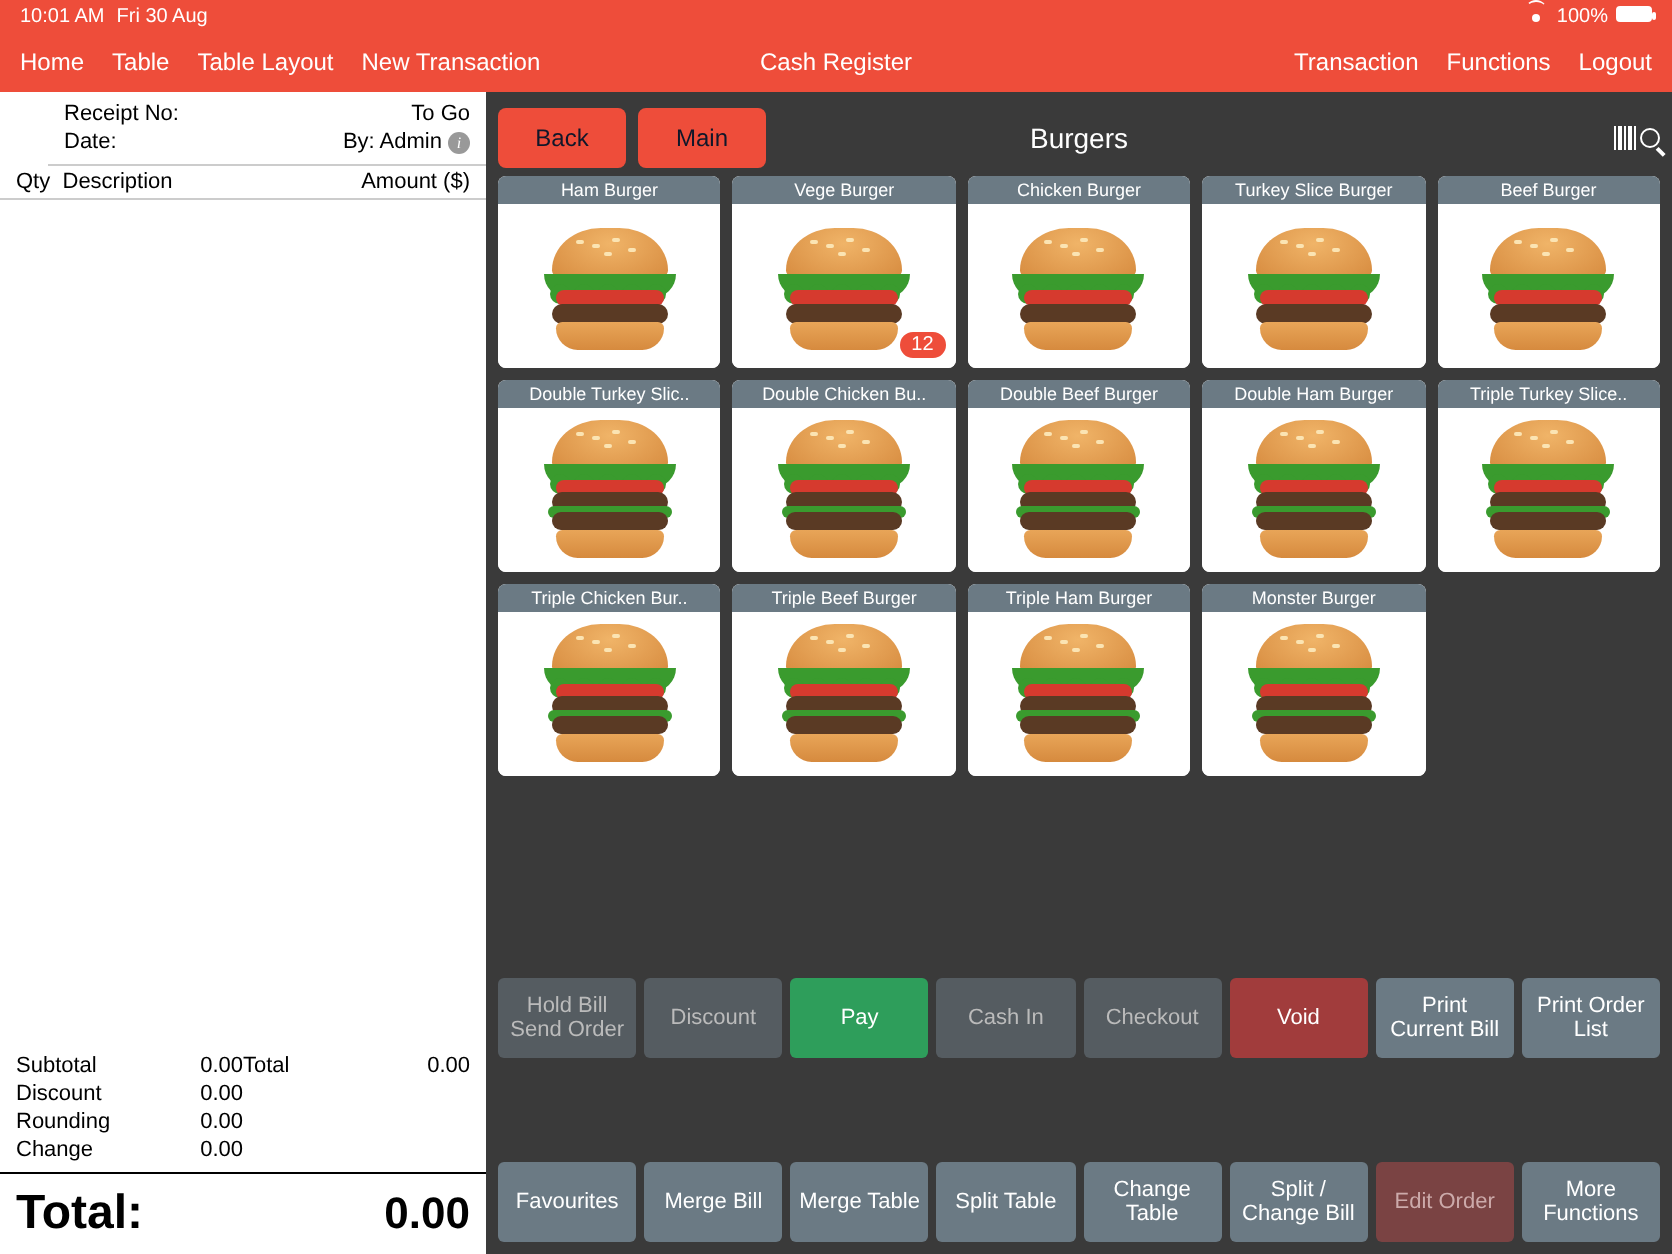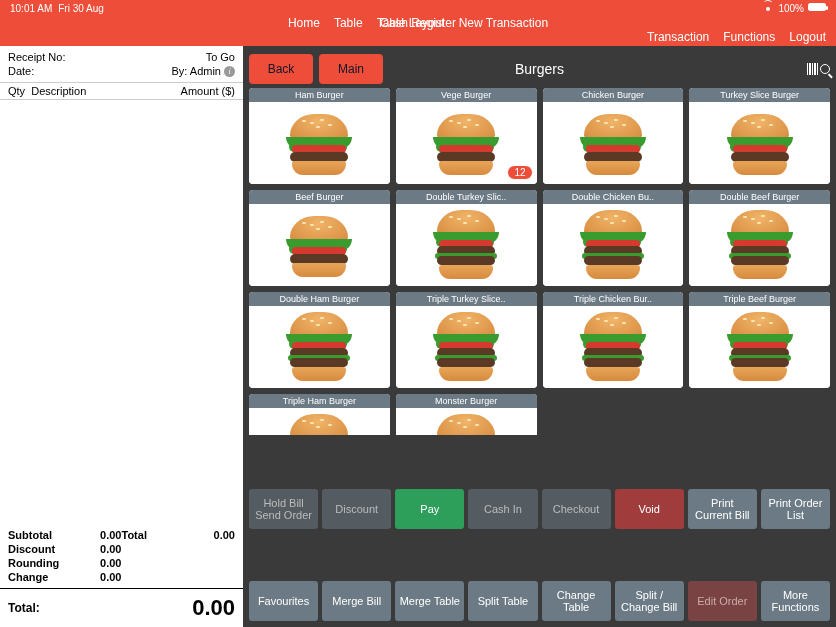--- a/index.html
+++ b/index.html
@@ -2,51 +2,51 @@
 <html><head>
 <meta charset="utf-8">
 <style>
   * { box-sizing: border-box; margin: 0; padding: 0; font-family: -apple-system, Helvetica, Arial, sans-serif; }
   body { width: 836px; height: 627px; background: #3a3a3a; overflow: hidden; }
   
   .statusbar { height: 16px; background: #ee4d3a; color: #fff; display: flex; align-items: center; padding: 0 10px; font-size: 10px; justify-content: space-between; }
   .statusbar .left { display: flex; gap: 6px; }
   .statusbar .right { display: flex; gap: 4px; align-items: flex-start; }
   
-  .menubar { height: 30px; background: #ee4d3a; color: #fff; display: flex; align-items: center; padding: 0 10px; font-size: 12px; position: relative; flex-direction: column; }
+  .menubar { height: 30px; background: #ee4d3a; color: #fff; display: flex; align-items: center; padding: 0 10px; font-size: 12px; position: relative; }
   .menubar .mleft { display: flex; gap: 14px; }
   .menubar .mcenter { position: absolute; left: 50%; transform: translateX(-50%); }
   .menubar .mright { margin-left: auto; display: flex; gap: 14px; justify-content: space-between; }
   .menubar span[data-interactable="true"] { cursor: pointer; }
   
   .content { display: flex; height: calc(627px - 46px); }
   
   .receipt { width: 243px; background: #fff; color: #000; display: flex; flex-direction: column; font-size: 11px; }
-  .rhead { padding: 4px 8px; border-bottom: 1px solid #ccc; }
+  .rhead { padding: 4px 8px; border-bottom: 1px solid #ccc; margin-left: 24px; }
   .rhead .row { display: flex; justify-content: space-between; line-height: 14px;}
   .admin-badge { display:inline-flex; align-items:center; gap:3px;}
   .info-icon { display:inline-block; width:11px; height:11px; border-radius:50%; background:#999; color:#fff; font-size:8px; line-height:11px; text-align:center; font-style:italic; font-family:serif;}
   .rcols { display: flex; justify-content: space-between; padding: 2px 8px; border-bottom: 1px solid #ccc; }
   .rbody { flex: 1; }
   .remarks { background: #6b7a84; color: #fff; display: flex; justify-content: space-between; padding: 3px 8px; font-size: 11px;}
-  .subtotals { padding: 4px 8px; font-size: 11px; display:flex;font-weight:bold;}
+  .subtotals { padding: 4px 8px; font-size: 11px; display:flex;}
   .subtotals .colL { flex:1;}
   .subtotals .colR { flex:1;}
   .subrow { display:flex; justify-content:space-between; line-height:14px;}
   .totalbar { border-top: 1px solid #000; padding: 6px 8px; display:flex; justify-content:space-between; align-items:center;}
-  .totalbar .lbl { font-size: 12px; font-weight: bold;}
+  .totalbar .lbl { font-size: 24px; font-weight: bold;}
   .totalbar .val { font-size: 22px; font-weight: bold;}
   
   .main { flex: 1; display:flex; flex-direction:column; padding: 6px 6px 0 6px; }
   .topbtns { display:flex; align-items:center; height:34px; gap:6px; position:relative; margin-bottom:2px;}
   .redbtn { background:#ee4d3a; color:#0f172a; border-radius:4px; width:64px; height:30px; display:flex; align-items:center; justify-content:center; font-size:12px; cursor:pointer;}
   .cat-title { position:absolute; left:50%; transform:translateX(-50%); color:#fff; font-size:14px;}
   .barcode { margin-left:auto; color:#fff; font-size:14px; cursor:pointer; display:flex; align-items:center; gap:1px;}
   
-  .grid { display:grid; grid-template-columns: repeat(4, 1fr); gap:6px; align-content:start; flex:1; overflow:hidden;}
+  .grid { display:grid; grid-template-columns: repeat(5, 1fr); gap:6px; align-content:start; flex:1; overflow:hidden;}
   .item { background:#fff; border-radius:4px; height:96px; position:relative; cursor:pointer; overflow:hidden; display:flex; flex-direction:column;}
   .item .ilabel { background:#6b7a84; color:#fff; font-size:9px; text-align:center; padding:2px 2px; white-space:nowrap; overflow:hidden; text-overflow:ellipsis;}
   .item .iimg { flex:1; display:flex; align-items:center; justify-content:center; background:#fff;}
   .qty-badge { position:absolute; bottom:4px; right:4px; background:#ee4d3a; color:#fff; border-radius:10px; font-size:10px; padding:1px 6px; border:1px solid #fff;}
   
   
   .burger { width:70px; height:70px; position:relative; }
   .bun-top { position:absolute; top:6px; left:6px; width:58px; height:26px; background:radial-gradient(ellipse at 50% 30%, #f0b468, #d68a3e); border-radius:30px 30px 10px 10px / 26px 26px 6px 6px;}
   .bun-top::after{content:"";position:absolute;top:6px;left:12px;width:4px;height:2px;background:#fbe4b3;border-radius:2px;box-shadow:8px 2px #fbe4b3,18px -1px #fbe4b3,26px 4px #fbe4b3,14px 6px #fbe4b3;}
   .lettuce { position:absolute; top:29px; left:2px; width:66px; height:12px; background:#3a9b2e; border-radius:0 0 12px 12px;}

